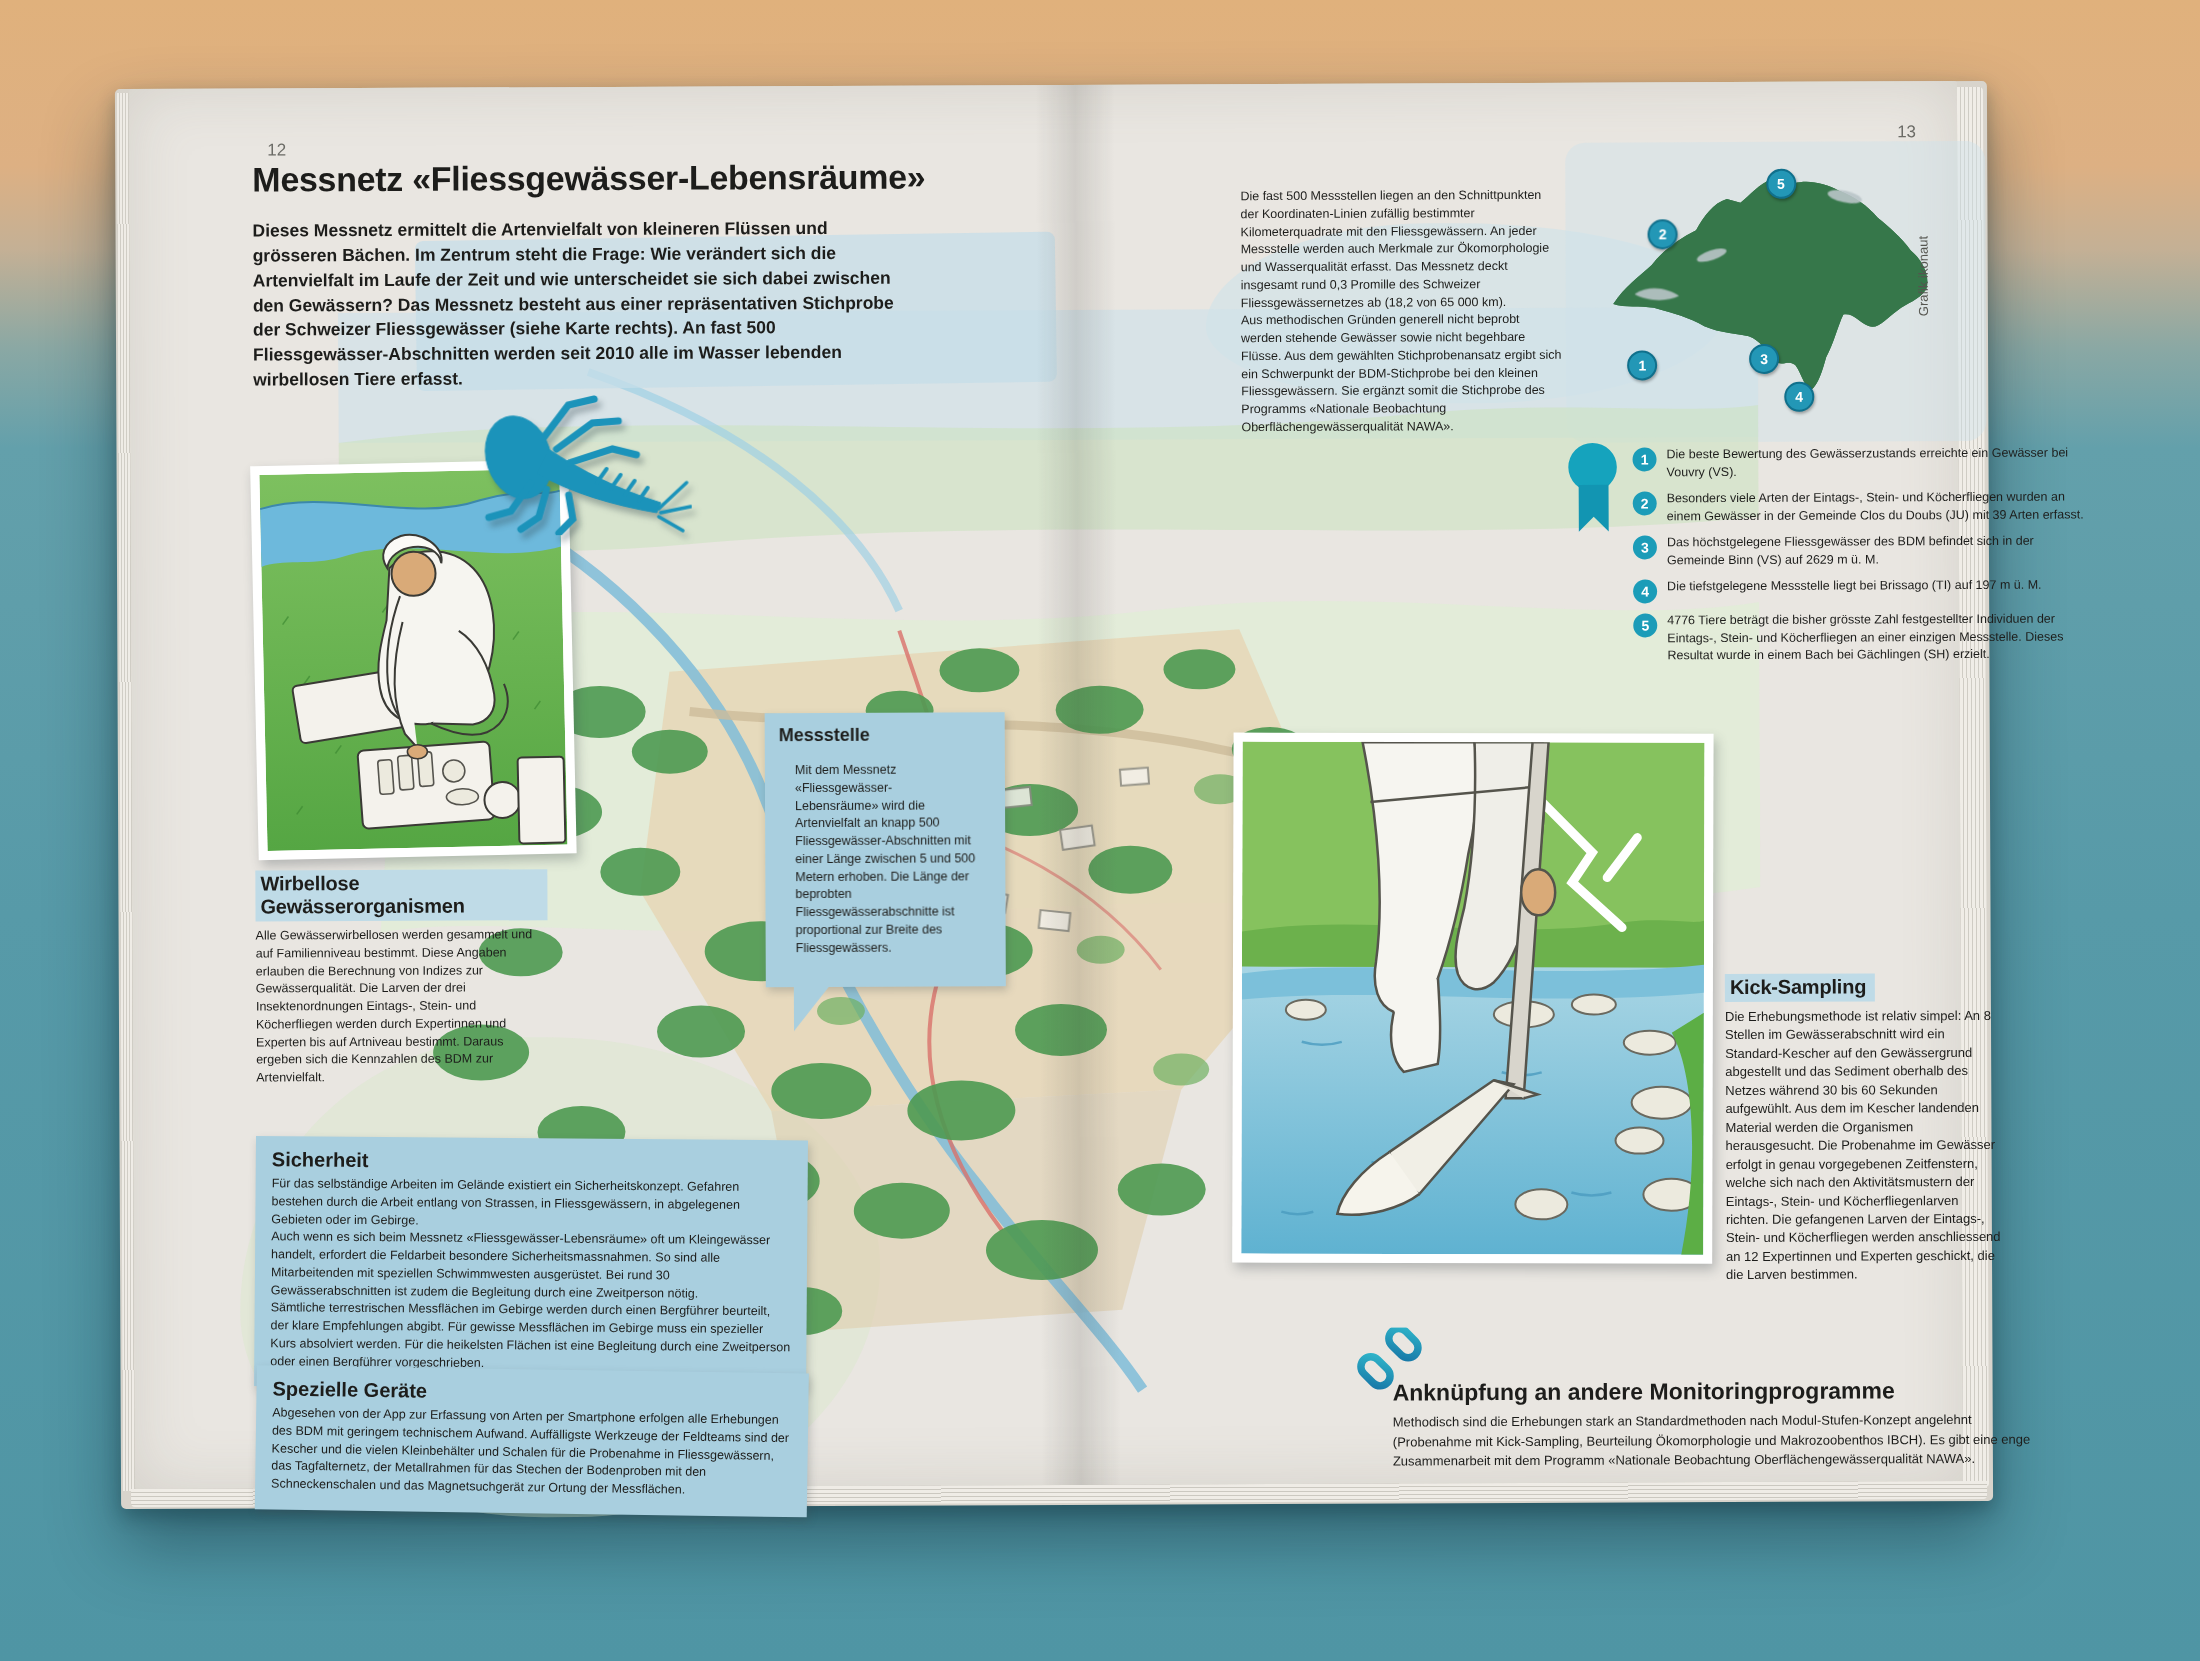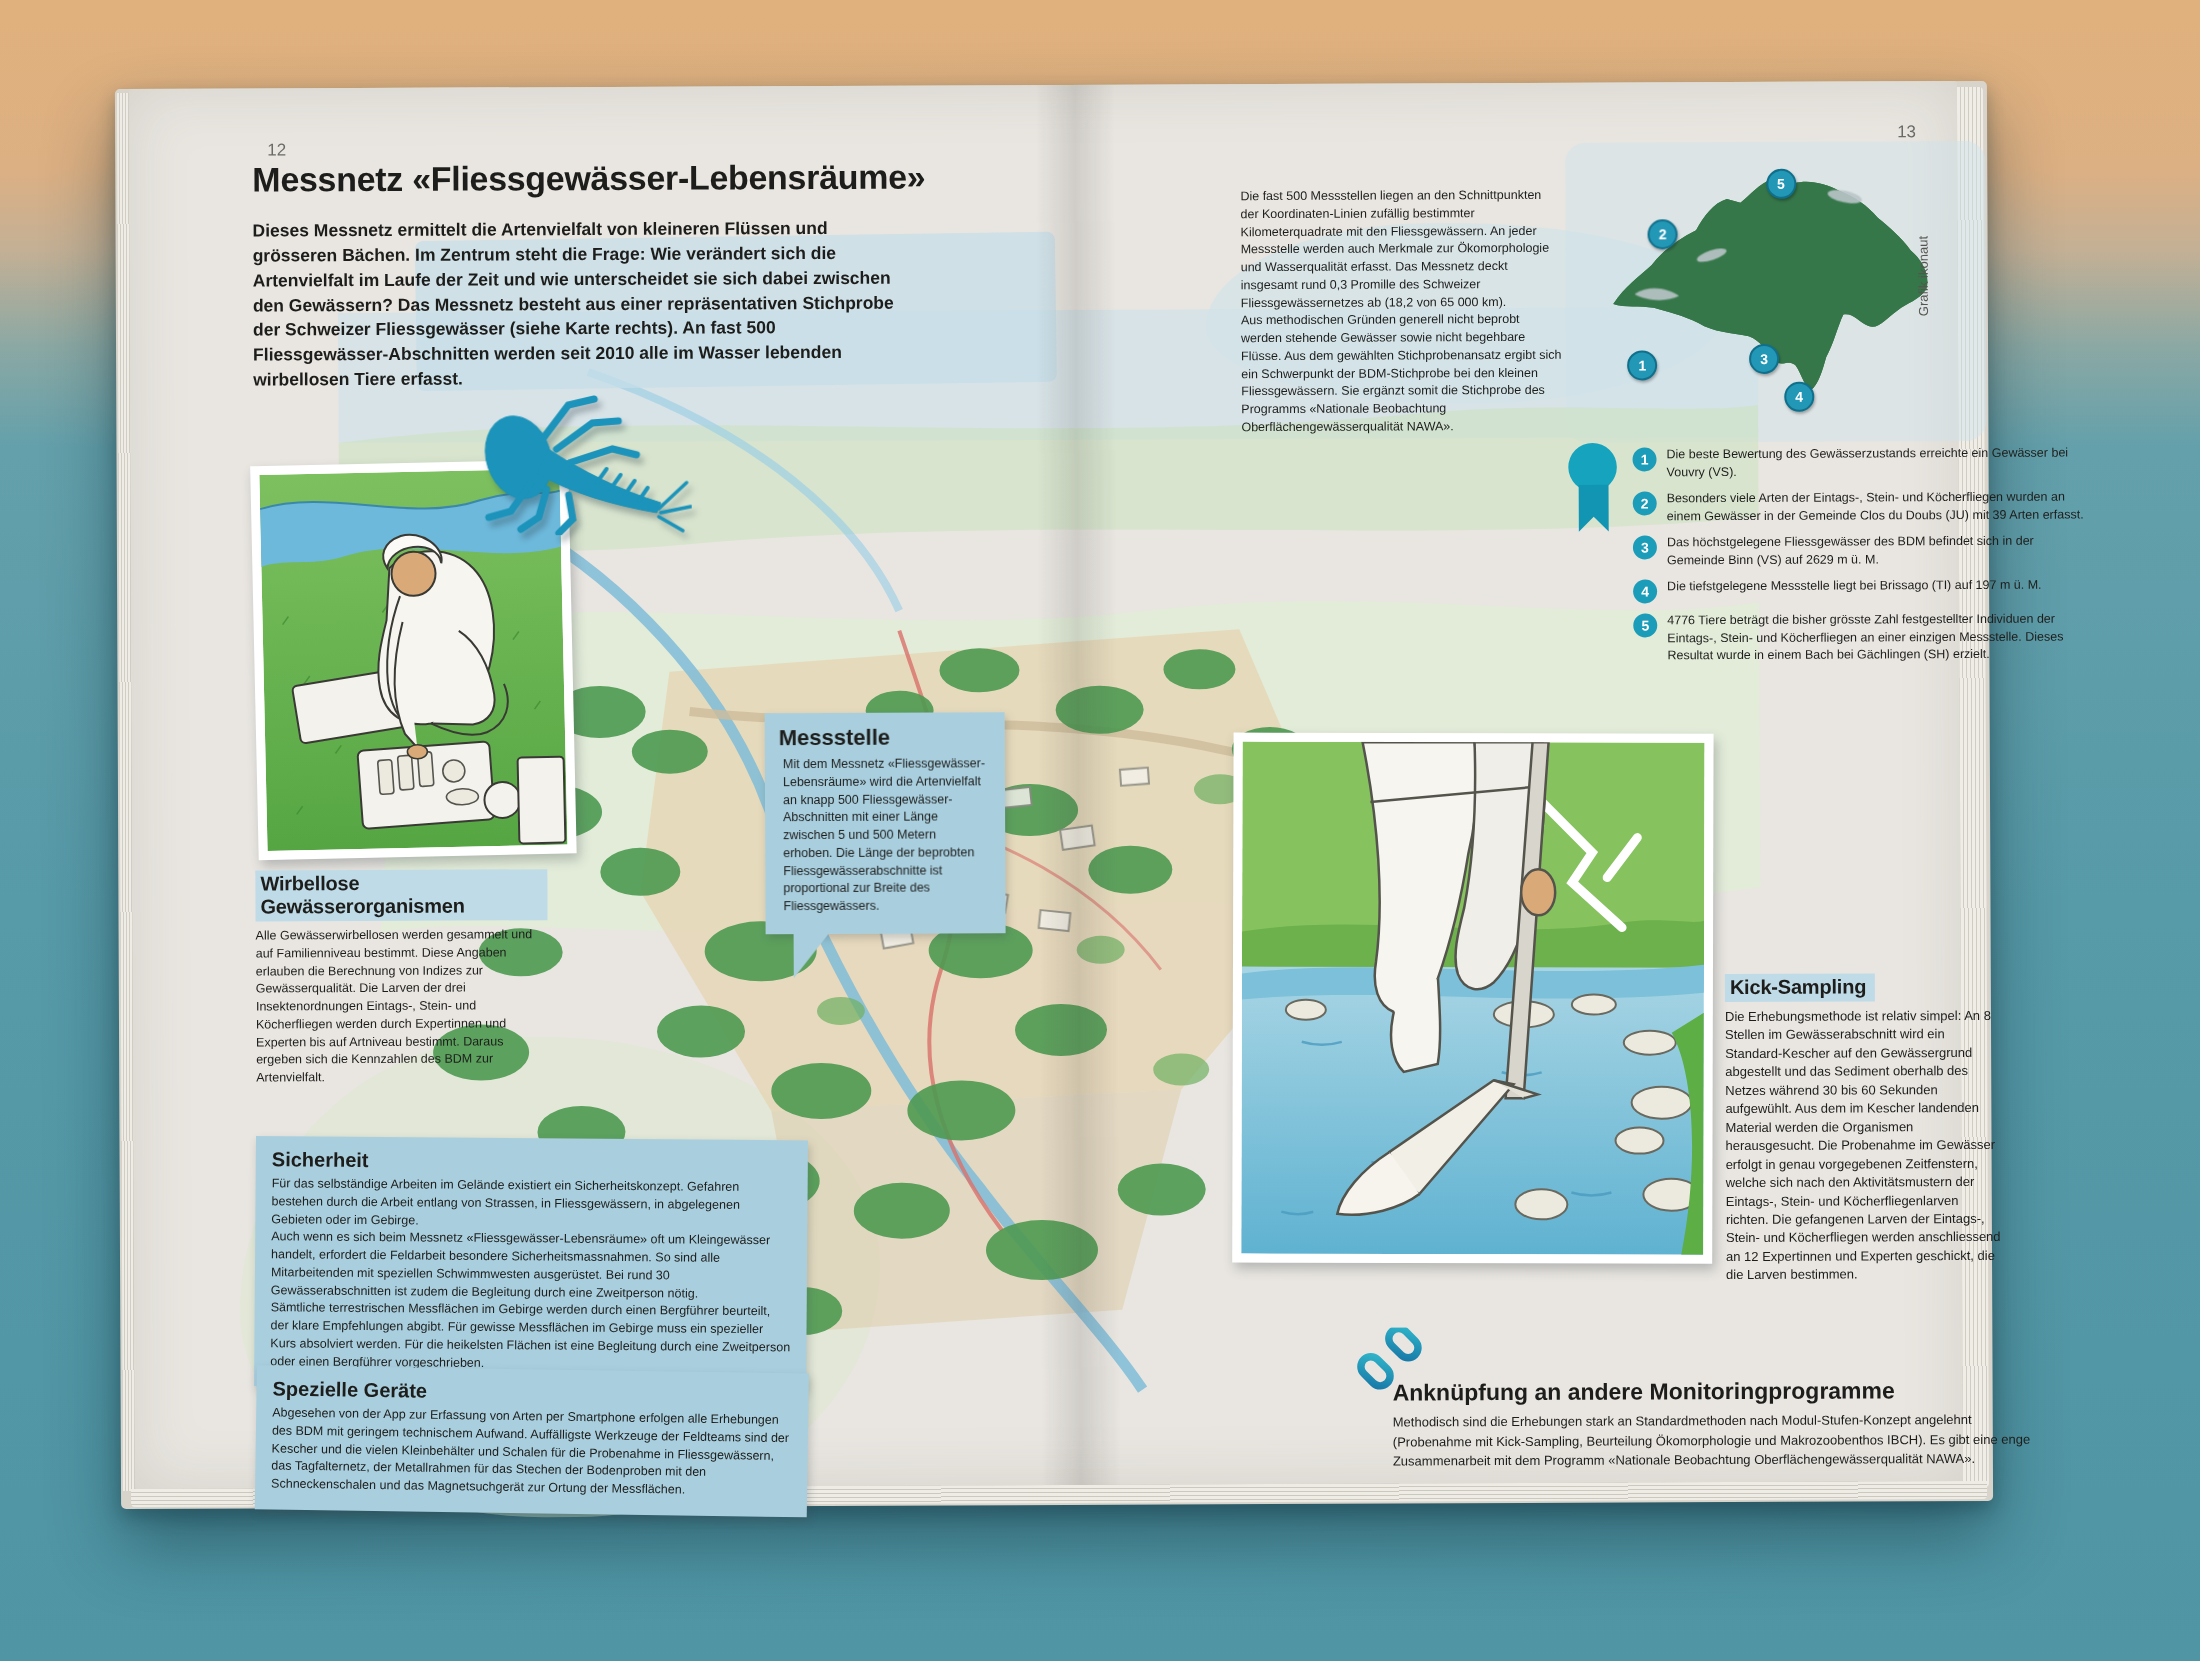--- a/index.html
+++ b/index.html
@@ -26,21 +26,21 @@
   .intro{position:absolute;left:137px;top:130px;width:648px;font-size:17.5px;font-weight:bold;line-height:1.42;z-index:5;}
   .intro-wash{position:absolute;left:300px;top:150px;width:640px;height:150px;background:#c6dde8;opacity:.75;
     transform:rotate(-.6deg);border-radius:8px;z-index:4;}
   .body-txt{font-size:12.5px;line-height:1.42;white-space:pre-line;}
   .sec-head{display:inline-block;background:#bfdbe7;padding:2px 9px 3px 5px;font-size:20px;font-weight:bold;letter-spacing:-.2px;}
   .bluebox{position:absolute;background:#a9cfdf;padding:12px 16px 16px;box-shadow:2px 4px 8px rgba(60,70,75,.25);z-index:5;}
   .bluebox h3{margin:0 0 4px;font-size:20px;}
   .frame{position:absolute;background:#fff;padding:9px;box-shadow:3px 6px 12px rgba(60,70,75,.3);z-index:5;}
   .frame svg{display:block;}
   .bubble{position:absolute;background:#a9cfdf;padding:12px 14px 14px;z-index:6;box-shadow:2px 4px 8px rgba(60,70,75,.25);}
-  .bubble h3{margin:0 0 5px;font-size:22px;}
+  .bubble h3{margin:0 0 5px;font-size:18px;}
   .bubble::after{content:"";position:absolute;left:28px;bottom:-44px;width:0;height:0;
     border-top:48px solid #a9cfdf;border-right:38px solid transparent;}
   .hl-item{display:flex;gap:10px;margin-bottom:9px;}
   .hl-num{flex:0 0 24px;width:24px;height:24px;border-radius:50%;background:#1b9cb8;color:#fff;font-weight:bold;
     font-size:14px;display:flex;align-items:center;justify-content:center;margin-top:1px;}
   .hl-text{margin:0;font-size:12.5px;line-height:1.4;}
   .marker{position:absolute;width:26px;height:26px;border-radius:50%;background:#2397b6;border:2px solid #10708c;
     color:#fff;font-weight:bold;font-size:14px;display:flex;align-items:center;justify-content:center;
     box-shadow:1px 2px 3px rgba(0,0,0,.3);z-index:7;}
   .credit{position:absolute;font-size:13px;color:#55554f;transform:rotate(-90deg);transform-origin:left top;white-space:nowrap;}
@@ -214,21 +214,21 @@
 Sämtliche terrestrischen Messflächen im Gebirge werden durch einen Bergführer beurteilt, der klare Empfehlungen abgibt. Für gewisse Messflächen im Gebirge muss ein spezieller Kurs absolviert werden. Für die heikelsten Flächen ist eine Begleitung durch eine Zweitperson oder einen Bergführer vorgeschrieben.</p>
     </div>
 
     <div class="bluebox" style="left:135px;top:1282px;width:520px;transform:rotate(1.1deg);">
       <h3>Spezielle Geräte</h3>
       <p class="body-txt" style="margin:0;">Abgesehen von der App zur Erfassung von Arten per Smartphone erfolgen alle Erhebungen des BDM mit geringem technischem Aufwand. Auffälligste Werkzeuge der Feldteams sind der Kescher und die vielen Kleinbehälter und Schalen für die Probenahme in Fliessgewässern, das Tagfalternetz, der Metallrahmen für das Stechen der Bodenproben mit den Schneckenschalen und das Magnetsuchgerät zur Ortung der Messflächen.</p>
     </div>
 
     <div class="bubble" style="left:647px;top:627px;width:212px;">
       <h3>Messstelle</h3>
-      <p class="body-txt" style="margin:4px;">Mit dem Messnetz «Fliessgewässer-Lebensräume» wird die Artenvielfalt an knapp 500 Fliessgewässer-Abschnitten mit einer Länge zwischen 5 und 500 Metern erhoben. Die Länge der beprobten Fliessgewässerabschnitte ist proportional zur Breite des Fliessgewässers.</p>
+      <p class="body-txt" style="margin:16px;">Mit dem Messnetz «Fliessgewässer-Lebensräume» wird die Artenvielfalt an knapp 500 Fliessgewässer-Abschnitten mit einer Länge zwischen 5 und 500 Metern erhoben. Die Länge der beprobten Fliessgewässerabschnitte ist proportional zur Breite des Fliessgewässers.</p>
     </div>
 
     <p class="body-txt z5" style="position:absolute;left:1125px;top:104px;width:322px;margin:0;">Die fast 500 Messstellen liegen an den Schnittpunkten der Koordinaten-Linien zufällig bestimmter Kilometerquadrate mit den Fliessgewässern. An jeder Messstelle werden auch Merkmale zur Ökomorphologie und Wasserqualität erfasst. Das Messnetz deckt insgesamt rund 0,3 Promille des Schweizer Fliessgewässernetzes ab (18,2 von 65 000 km).
 Aus methodischen Gründen generell nicht beprobt werden stehende Gewässer sowie nicht begehbare Flüsse. Aus dem gewählten Stichprobenansatz ergibt sich ein Schwerpunkt der BDM-Stichprobe bei den kleinen Fliessgewässern. Sie ergänzt somit die Stichprobe des Programms «Nationale Beobachtung Oberflächengewässerqualität NAWA».</p>
 
     <div class="z5" style="position:absolute;left:1480px;top:58px;width:348px;height:292px;">
       <svg width="348" height="292" viewBox="0 0 360 300">
         <defs>
           <pattern id="dots" width="13" height="13" patternUnits="userSpaceOnUse">
             <circle cx="6" cy="6" r="2.7" fill="#3ab2d8"></circle>

